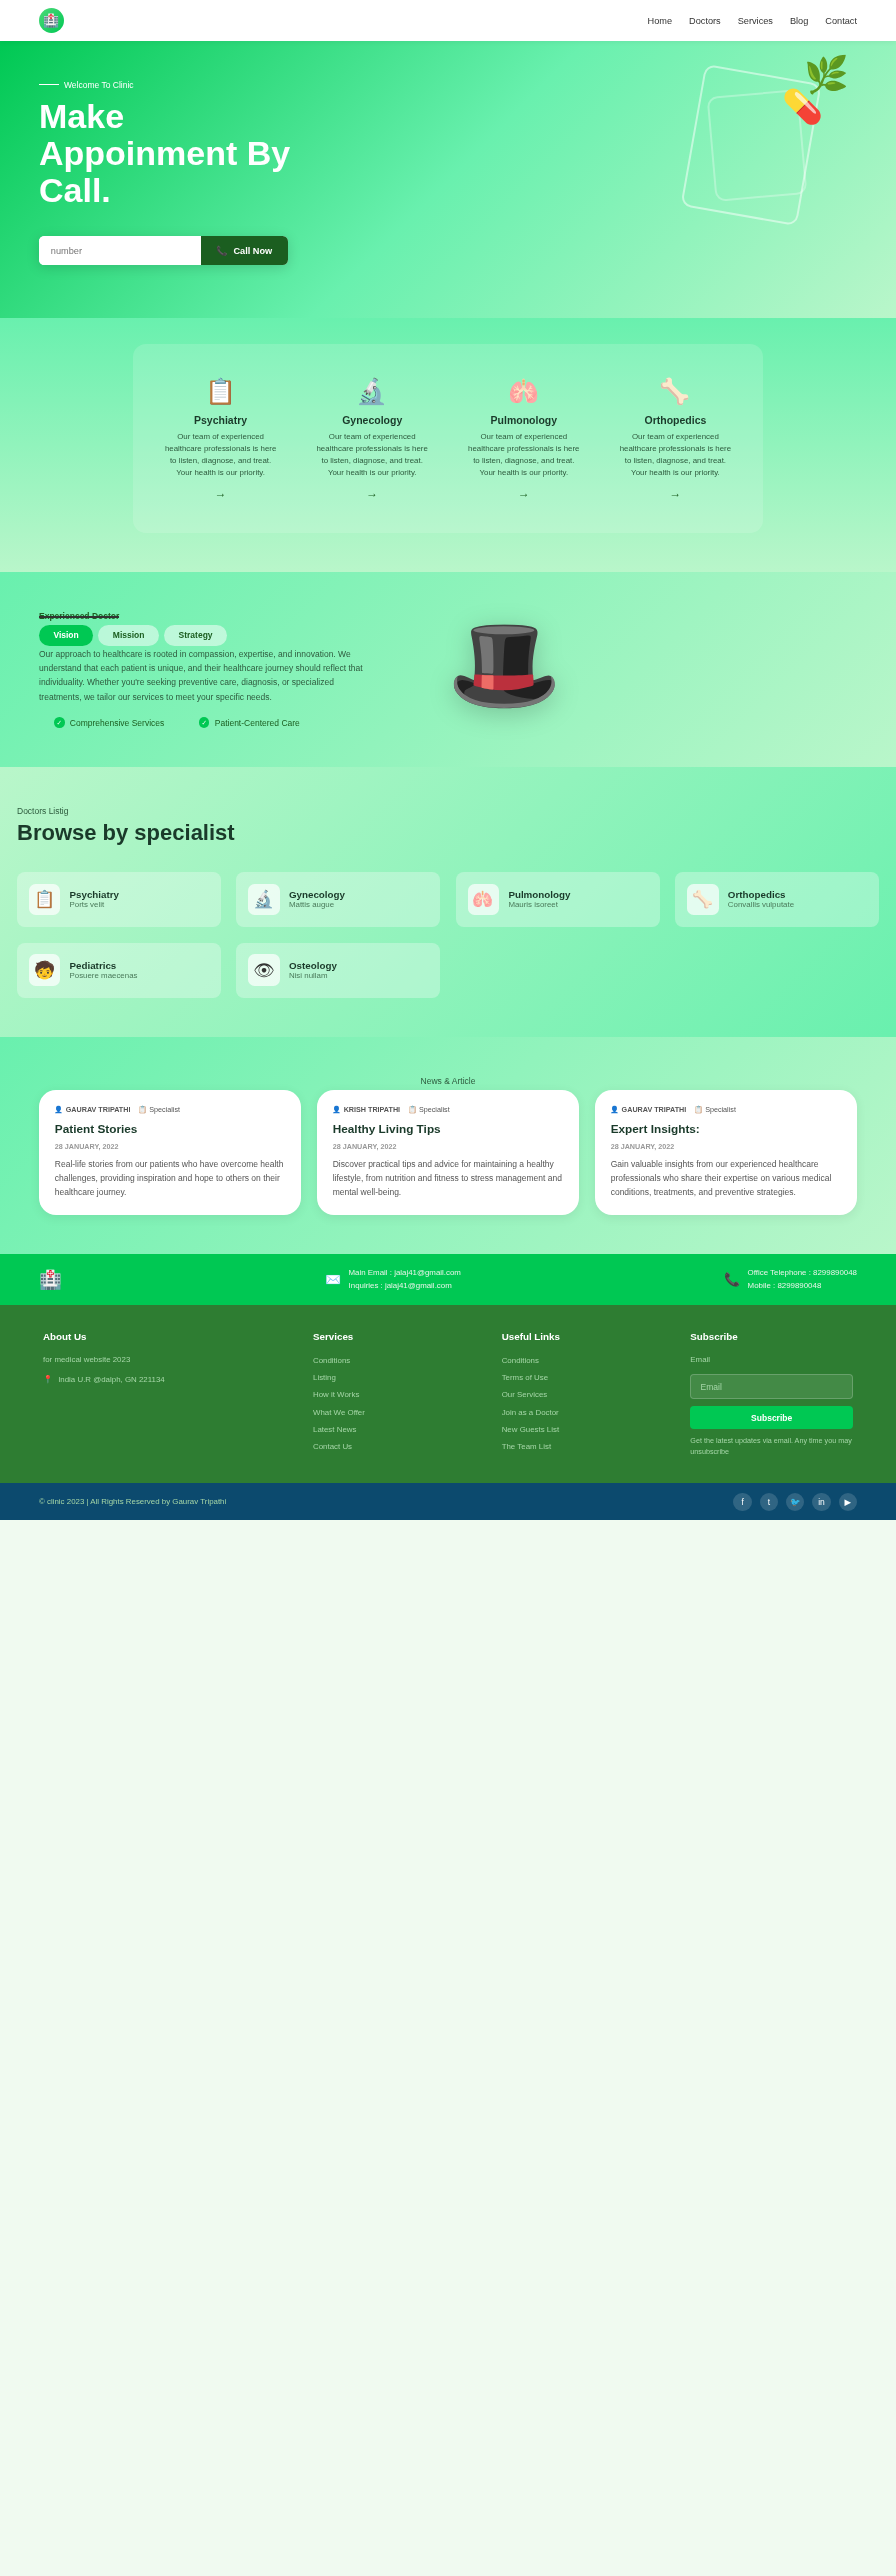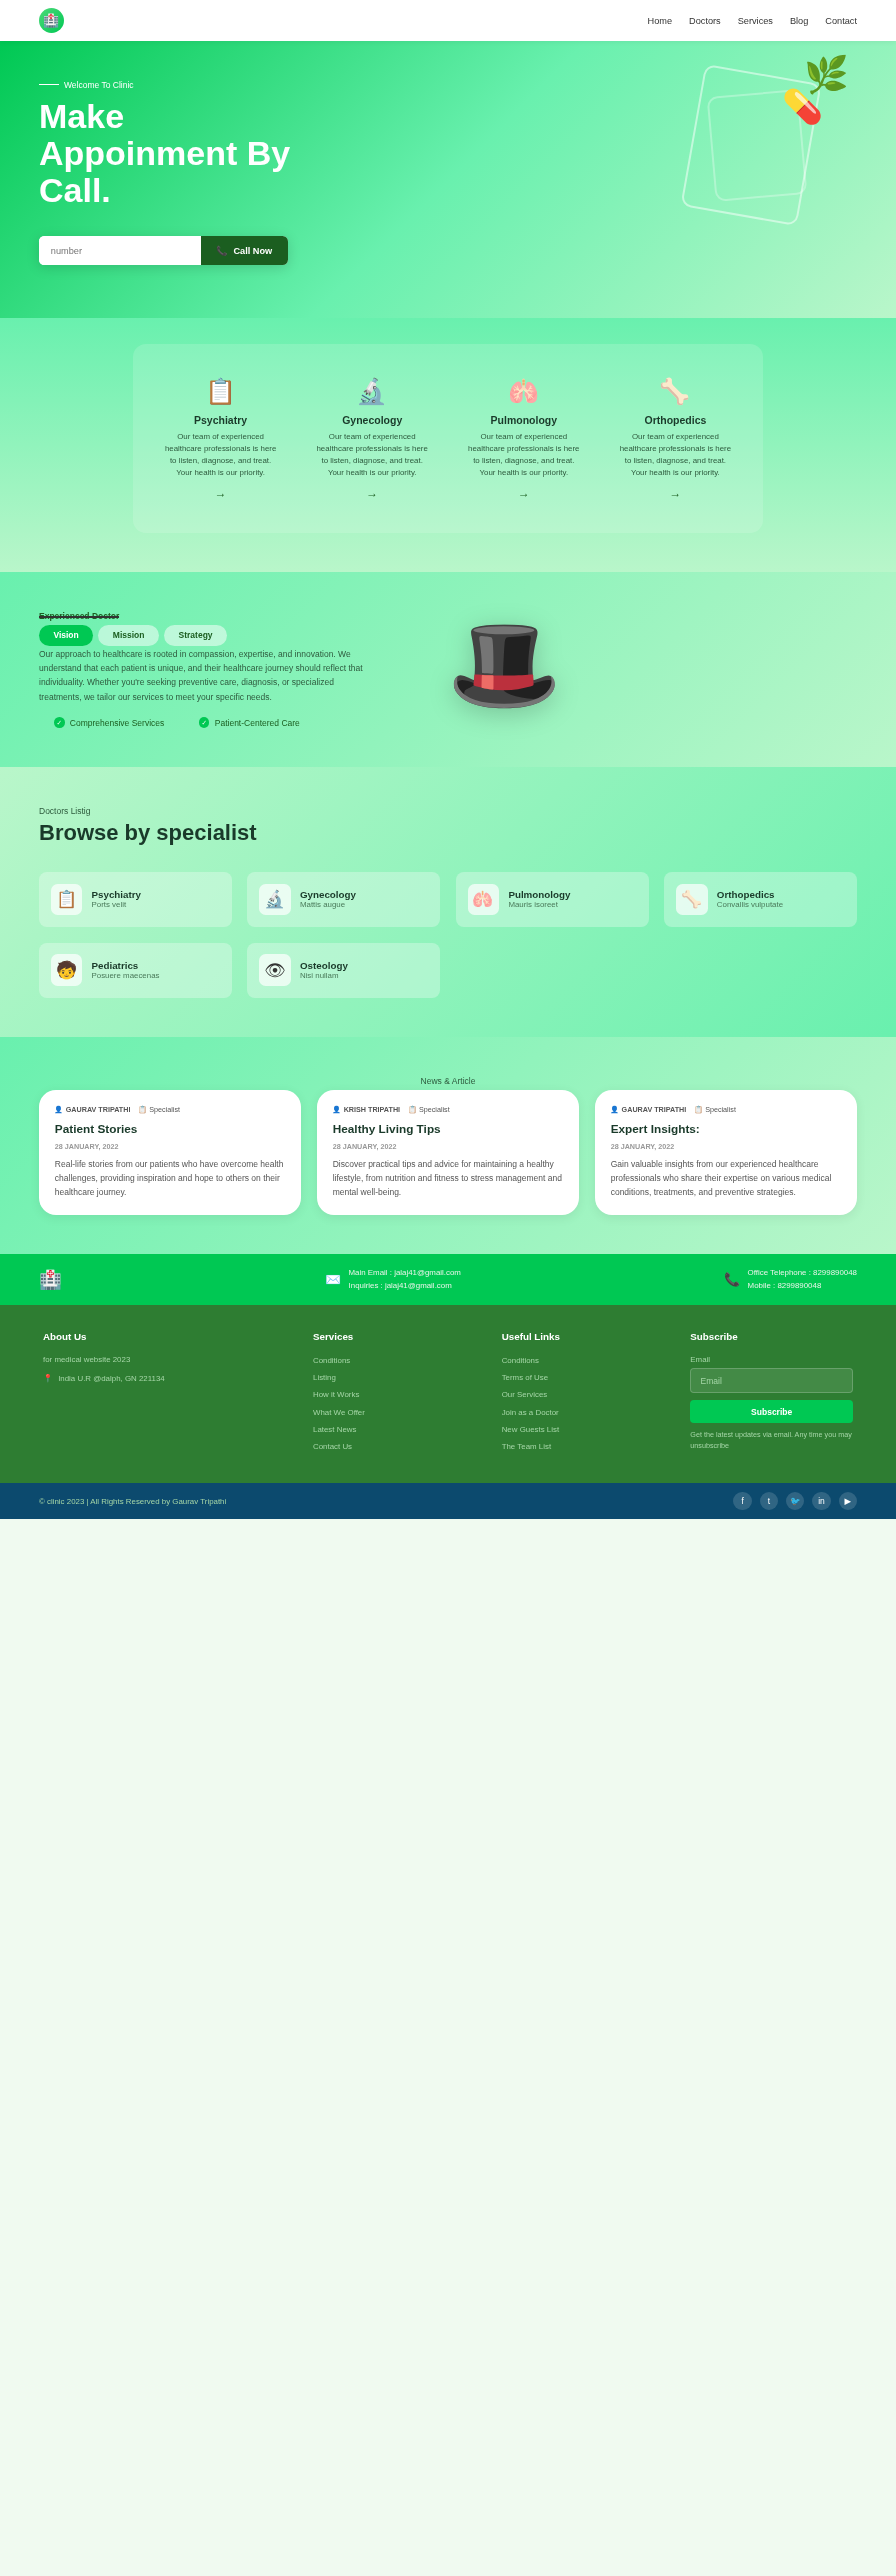--- a/index.html
+++ b/index.html
@@ -268,21 +268,21 @@
       justify-content: center;
     }
     .hat-image {
       font-size: 92px;
       filter: drop-shadow(0 5.3px 13px rgba(0,0,0,0.2));
     }
 
     
     .doctors-section {
       background: linear-gradient(135deg, #b9f6ca 0%, #69f0ae 100%);
-      padding: 39px 39px;
+      padding: 39px 17px;
     }
     .doctors-label {
       font-size: 8.5px;
       color: #2d5a3d;
       margin-bottom: 3.9px;
     }
     .doctors-title {
       font-size: 22px;
       font-weight: 800;
       color: #1a3a2a;
@@ -422,21 +422,21 @@
     .footer-col-title {
       font-size: 9.8px;
       font-weight: 700;
       color: #fff;
       margin-bottom: 10.5px;
     }
     .footer-col-text {
       font-size: 7.9px;
       color: #a5d6a7;
       line-height: 1.7;
-      margin-bottom: 2px;
+      margin-bottom: 8px;
     }
     .footer-address {
       display: flex;
       align-items: flex-start;
       gap: 5.3px;
       font-size: 7.9px;
       color: #a5d6a7;
       line-height: 1.5;
       margin-top: 6.6px;
     }

